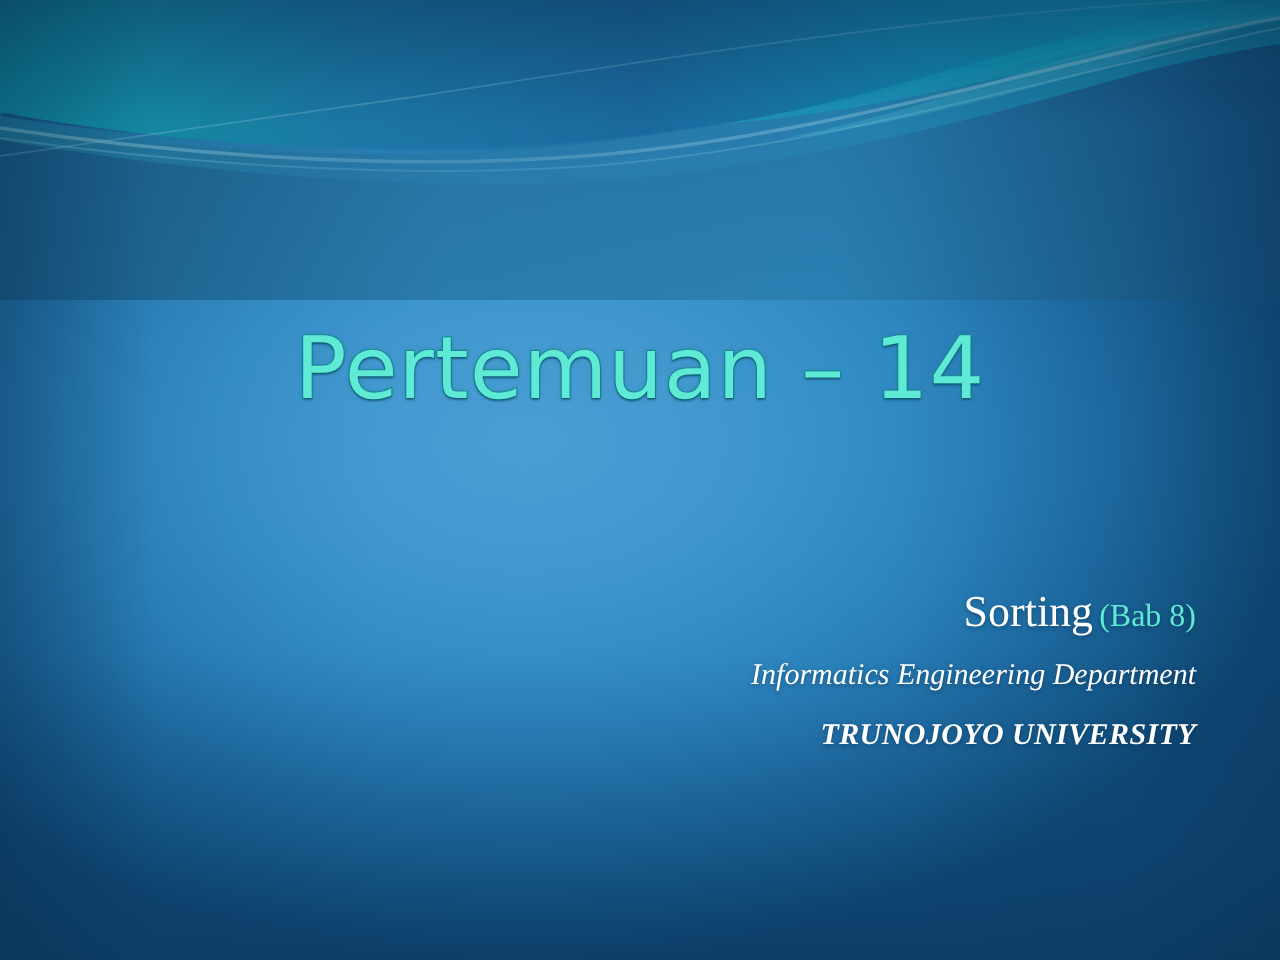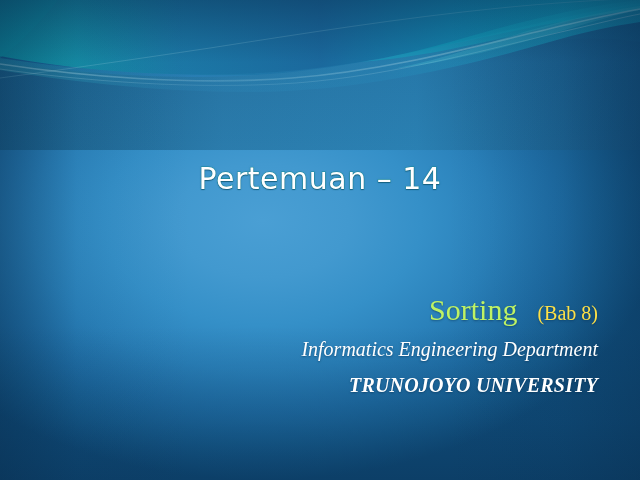--- a/index.html
+++ b/index.html
@@ -70,25 +70,25 @@
   
   .title-block {
     position: absolute;
     left: 0;
     top: 163px;
     width: 640px;
     text-align: center;
   }
   .slide-title {
     font-family: "DejaVu Sans", sans-serif;
-    font-size: 30px;
+    font-size: 43px;
     font-weight: 400;
     letter-spacing: 0.5px;
     line-height: 1.05;
-    color: #ffffff;
+    color: #5eead4;
     -webkit-text-stroke: 1.1px #1f8e9e;
     paint-order: stroke fill;
     text-shadow:
       0 1px 1px rgba(10,60,92,0.55),
       0 0 2px rgba(20,120,140,0.5);
     white-space: nowrap;
   }
 
   .subtitle-block {
     position: absolute;
@@ -97,37 +97,37 @@
     width: 460px;
     text-align: right;
   }
   .sub-line-1 {
     line-height: 1.0;
     margin-bottom: 5px;
     white-space: nowrap;
   }
   .sorting-word {
     font-family: "Liberation Serif", "DejaVu Serif", serif;
-    font-size: 30px;
-    font-weight: 400;
-    color: #bef264;
+    font-size: 22px;
+    font-weight: 400;
+    color: #ffffff;
     text-shadow: 0 1px 2px rgba(8,46,78,0.5);
   }
   .bab-word {
     font-family: "Liberation Serif", "DejaVu Serif", serif;
-    font-size: 20px;
-    font-weight: 400;
-    color: #fde047;
+    font-size: 16px;
+    font-weight: 400;
+    color: #5eead4;
     text-shadow: 0 1px 2px rgba(8,46,78,0.5);
-    margin-left: 20px;
+    margin-left: 3px;
   }
   .sub-line-2, .sub-line-3 {
     font-family: "Liberation Serif", "DejaVu Serif", serif;
     font-style: italic;
-    font-size: 20px;
+    font-size: 15px;
     font-weight: 400;
     color: #ffffff;
     line-height: 1.22;
     text-shadow: 0 1px 2px rgba(8,46,78,0.5);
     white-space: nowrap;
     margin-top: 12px;
   }
   .sub-line-3 {
     letter-spacing: 0.2px;
     font-weight: bold;

